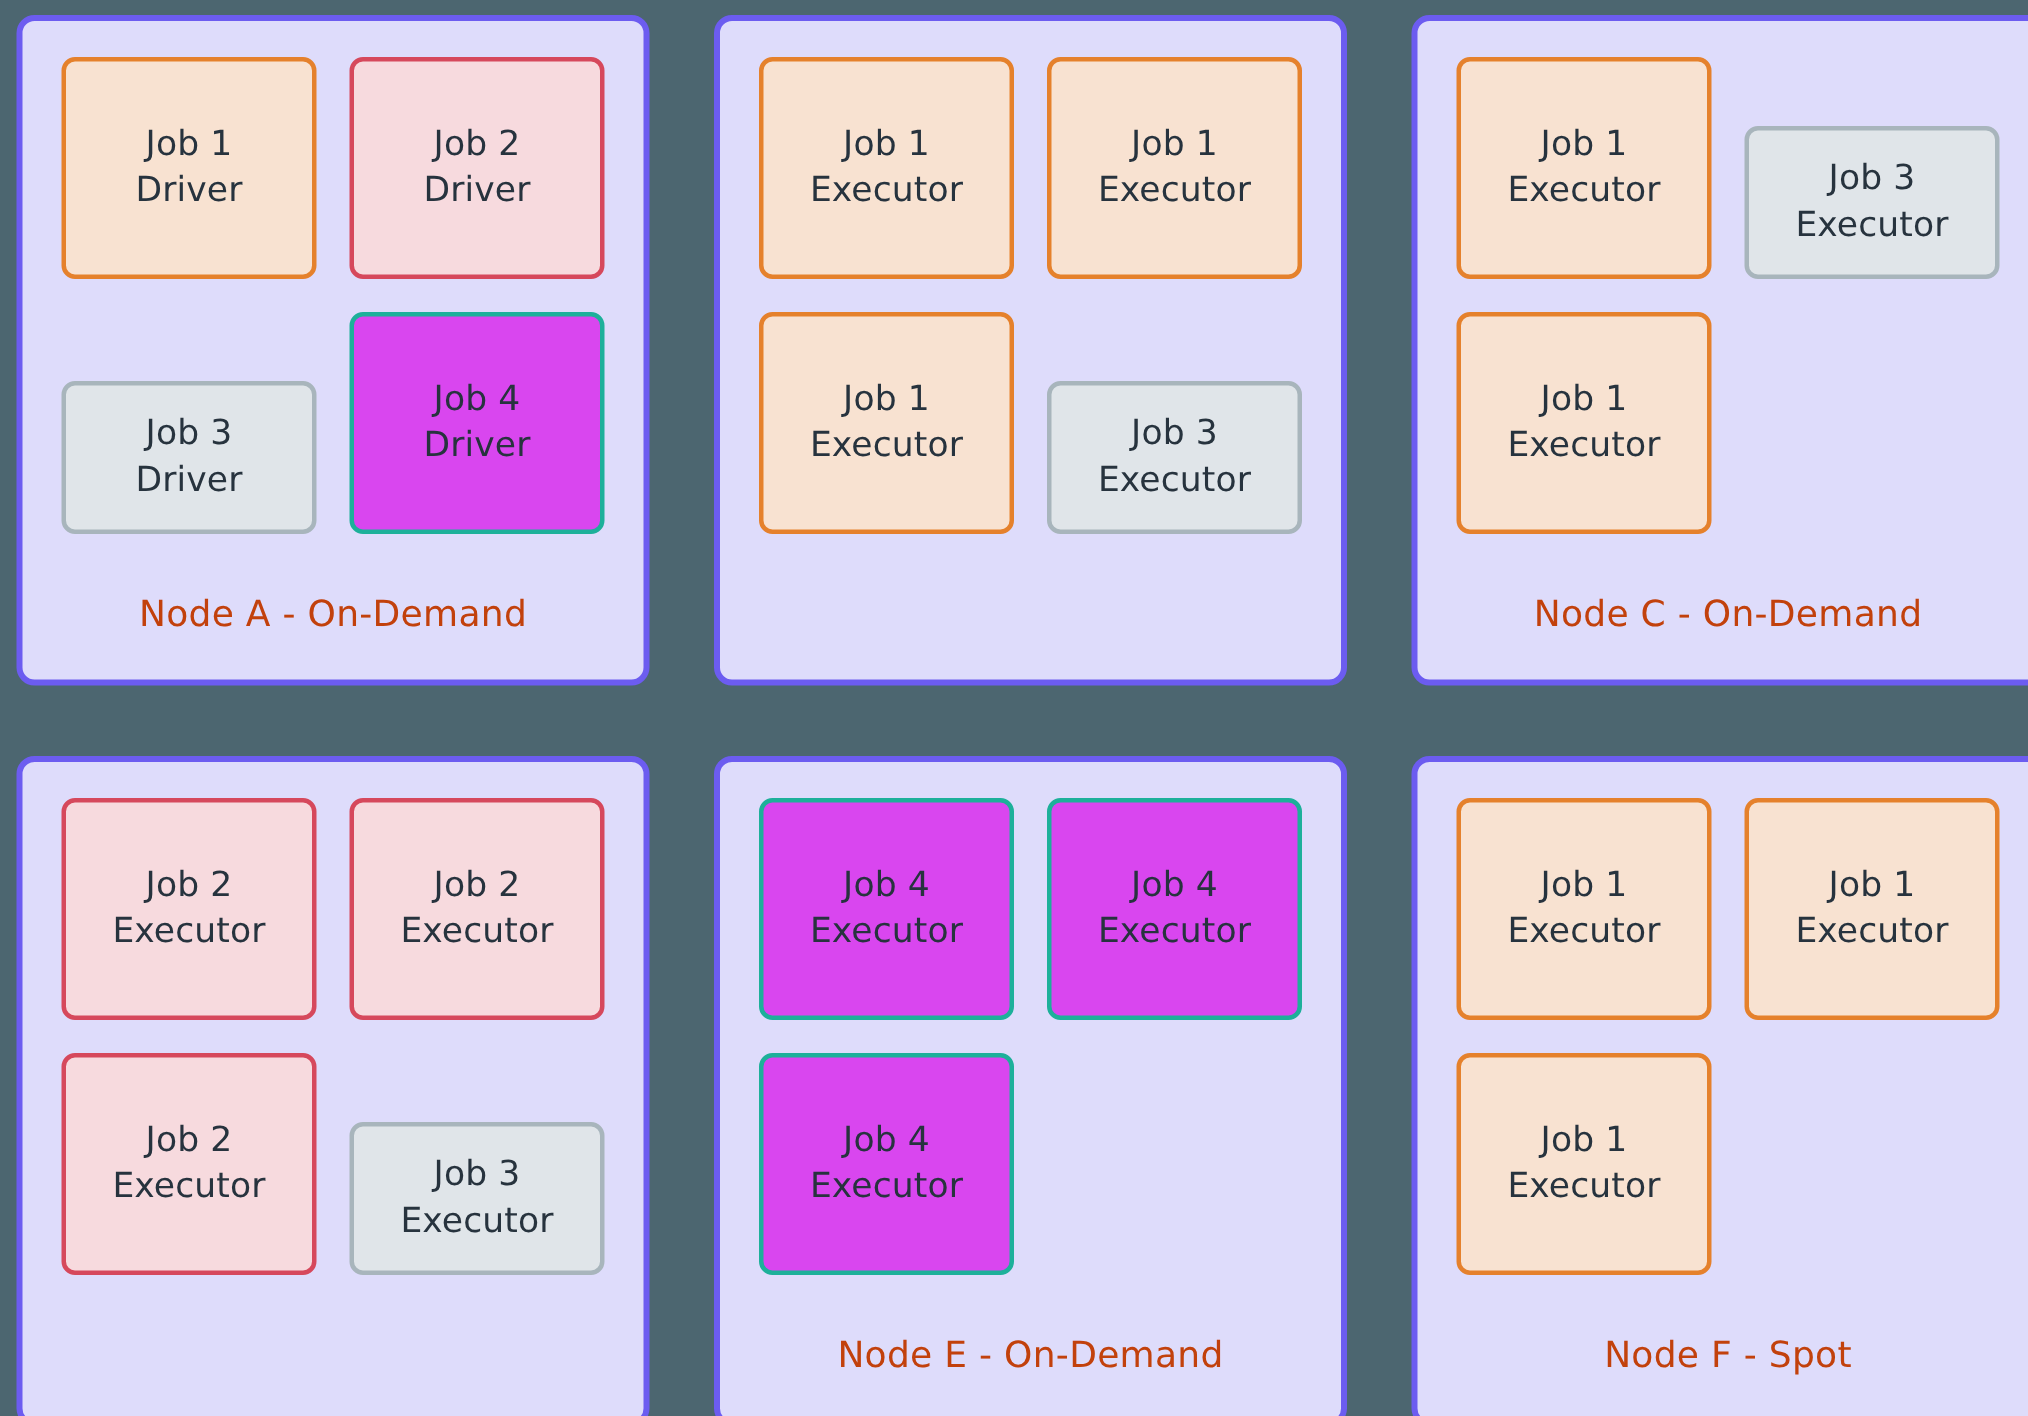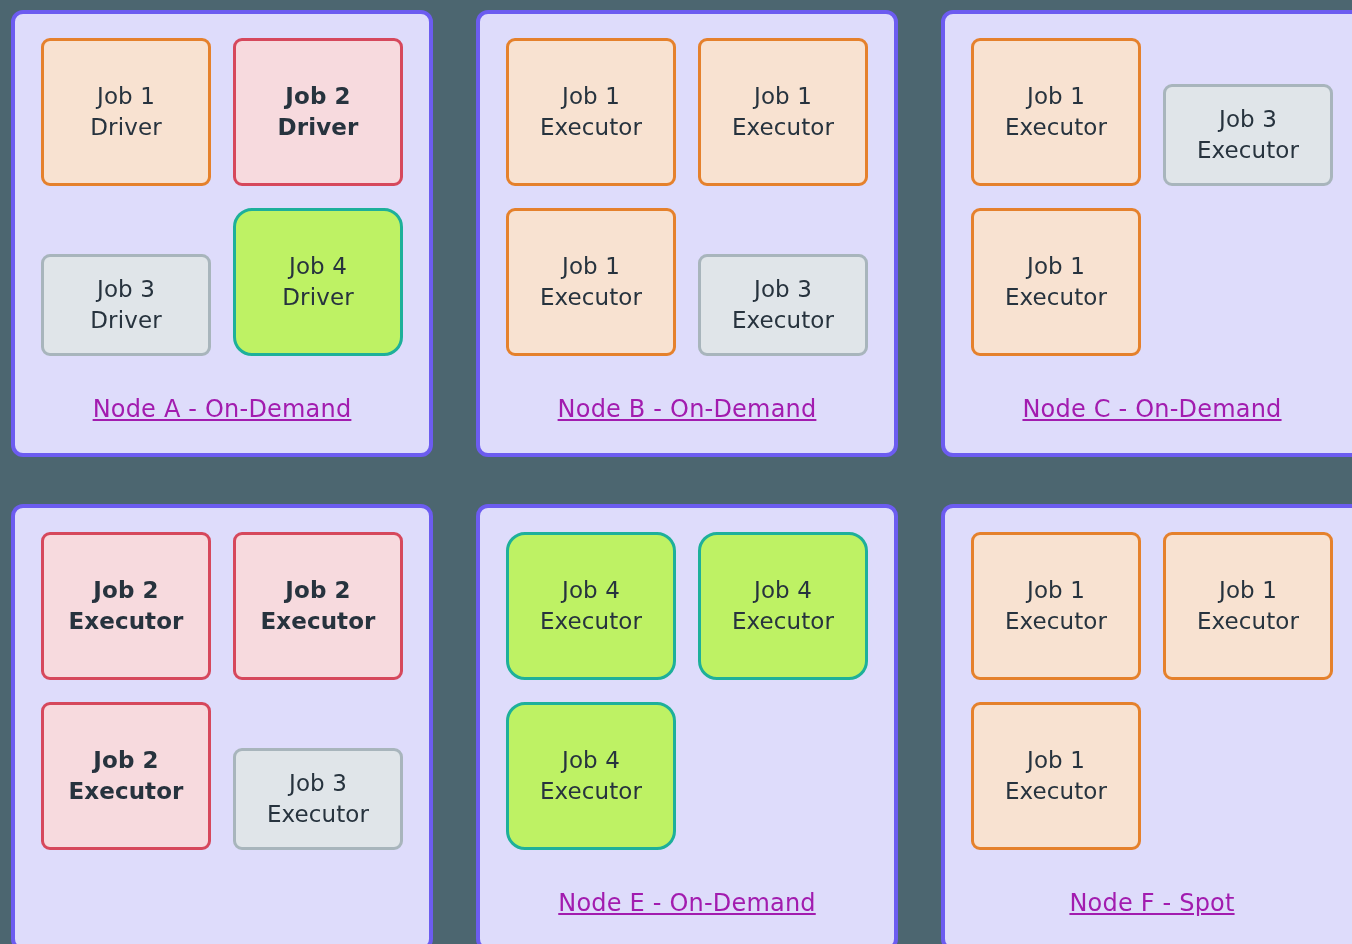--- a/index.html
+++ b/index.html
@@ -64,34 +64,33 @@
 
   .card.empty {
     border-color: transparent;
     background: transparent;
   }
 
   .card-line { display: block; }
 
   
   .card.job1 { background: #F8E2D1; border-color: #E5812C; }
-  .card.job2 { background: #F7DADE; border-color: #D6485C; font-weight: bold; }
+  .card.job2 { background: #F7DADE; border-color: #D6485C; }
   .card.job3 { background: #E0E5E9; border-color: #A8B5BC; margin-top: 46px; }
-  .card.job4 { background: #bef264; border-color: #1DB09A; border-radius: 19px; }
+  .card.job4 { background: #d946ef; border-color: #1DB09A; }
 
   .node-label {
     position: absolute;
     left: 0;
     right: 0;
     bottom: 30px;
     text-align: center;
     font-size: 24px;
-    color: #a21caf;
+    color: #c2410c;
     letter-spacing: 0.2px;
-    text-decoration: underline;
   }
 </style>
 </head>
 <body>
 
 <div id="diagram">
     <div class="node">
       <div class="slot-grid">
         <div class="card job1">
           <span class="card-line">Job 1</span>
@@ -124,21 +123,20 @@
         </div>
         <div class="card job1">
           <span class="card-line">Job 1</span>
           <span class="card-line">Executor</span>
         </div>
         <div class="card job3">
           <span class="card-line">Job 3</span>
           <span class="card-line">Executor</span>
         </div>
       </div>
-      <div class="node-label">Node B - On-Demand</div>
     </div>
     <div class="node">
       <div class="slot-grid">
         <div class="card job1">
           <span class="card-line">Job 1</span>
           <span class="card-line">Executor</span>
         </div>
         <div class="card job3">
           <span class="card-line">Job 3</span>
           <span class="card-line">Executor</span>

